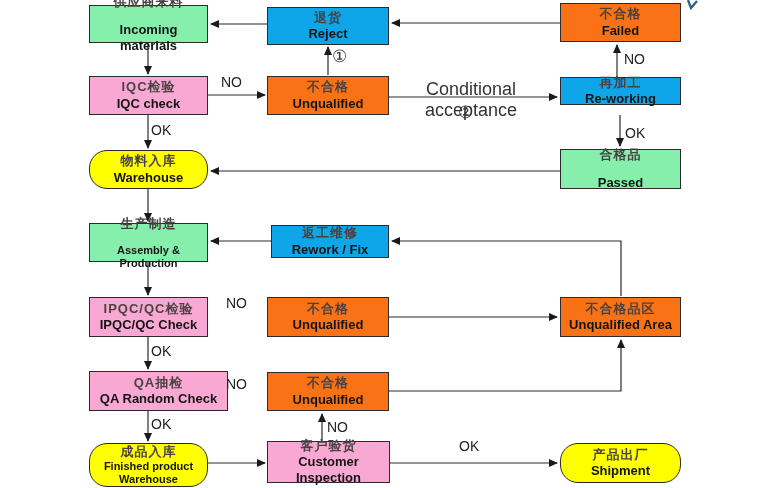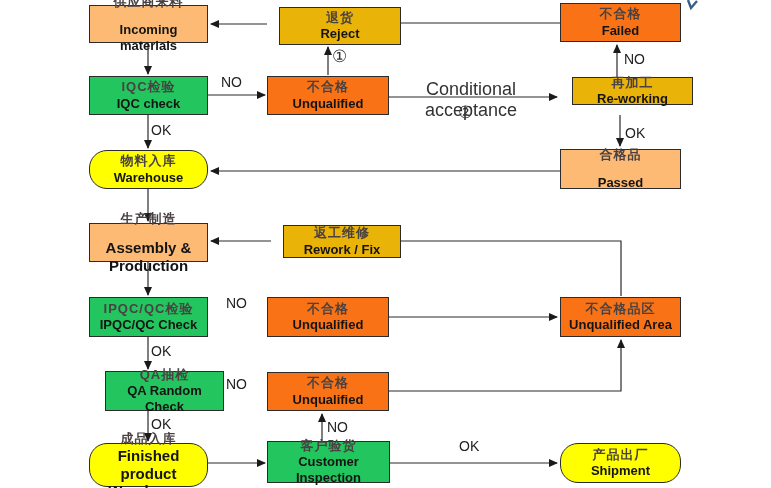--- a/index.html
+++ b/index.html
@@ -1,28 +1,28 @@
 <!DOCTYPE html>
 <html><head>
 <meta charset="utf-8">
 <style>
   html,body{margin:0;padding:0;background:#fff;}
   #stage{position:relative;width:771px;height:488px;background:#ffffff;overflow:hidden;
          font-family:"Liberation Sans", sans-serif;}
   #wires{position:absolute;left:0;top:0;z-index:0;}
   .box{position:absolute;z-index:1;border:1px solid #2b2b2b;display:flex;flex-direction:column;
        align-items:center;justify-content:center;text-align:center;box-sizing:border-box;line-height:1.25;}
-  .green{background:#fdba74;gap:12px;}
-  .pale{background:#22c55e;}
+  .green{background:#86efac;gap:12px;}
+  .pale{background:#f9a8d4;}
   .red{background:#f97316;}
-  .cyan{background:#eab308;margin-left:12px;}
+  .cyan{background:#0ea5e9;}
   .yellow{background:#ffff00;border-radius:18px;}
   .zh{font-size:13px;color:#4a4242;letter-spacing:1px;font-weight:bold;}
   .en{font-size:13px;color:#141414;font-weight:bold;}
-  .en-sm{font-size:15px;color:#141414;font-weight:bold;line-height:1.15;}
+  .en-sm{font-size:11px;color:#141414;font-weight:bold;line-height:1.15;}
   .lbl{position:absolute;z-index:2;font-size:14px;color:#222;text-align:right;}
   .circ{position:absolute;z-index:2;font-size:17px;color:#333;}
   .cond{position:absolute;z-index:2;font-size:18px;color:#333;width:130px;text-align:center;}
 </style>
 </head>
 <body>
 
 <div id="stage">
 
   <svg id="wires" width="771" height="488" viewBox="0 0 771 488">
@@ -70,21 +70,21 @@
     <div class="en">Warehouse</div>
   </div>
   <div class="box green" style="left:89px;top:223px;width:119px;height:39px">
     <div class="zh">生产制造</div>
     <div class="en-sm">Assembly  &amp; Production</div>
   </div>
   <div class="box pale" style="left:89px;top:297px;width:119px;height:40px">
     <div class="zh">IPQC/QC检验</div>
     <div class="en">IPQC/QC Check</div>
   </div>
-  <div class="box pale" style="left:105px;top:371px;width:119px;height:40px">
+  <div class="box pale" style="left:89px;top:371px;width:139px;height:40px">
     <div class="zh">QA抽检</div>
     <div class="en">QA Random Check</div>
   </div>
   <div class="box yellow" style="left:89px;top:443px;width:119px;height:44px">
     <div class="zh">成品入库</div>
     <div class="en-sm">Finished product</div>
     <div class="en-sm">Warehouse</div>
   </div>
 
   <div class="box cyan" style="left:267px;top:7px;width:122px;height:38px">

